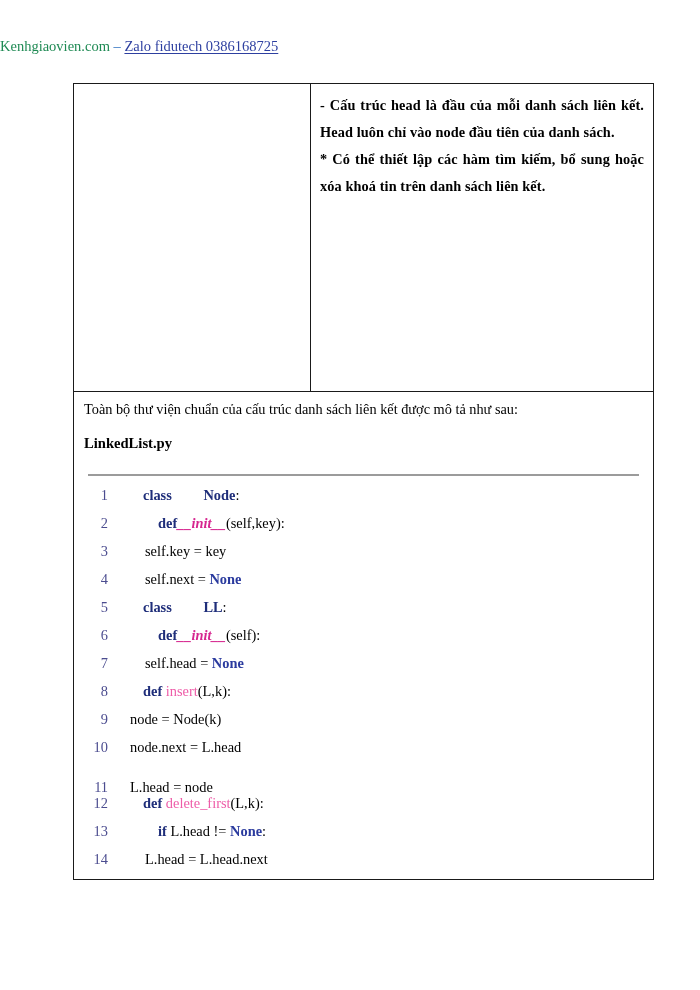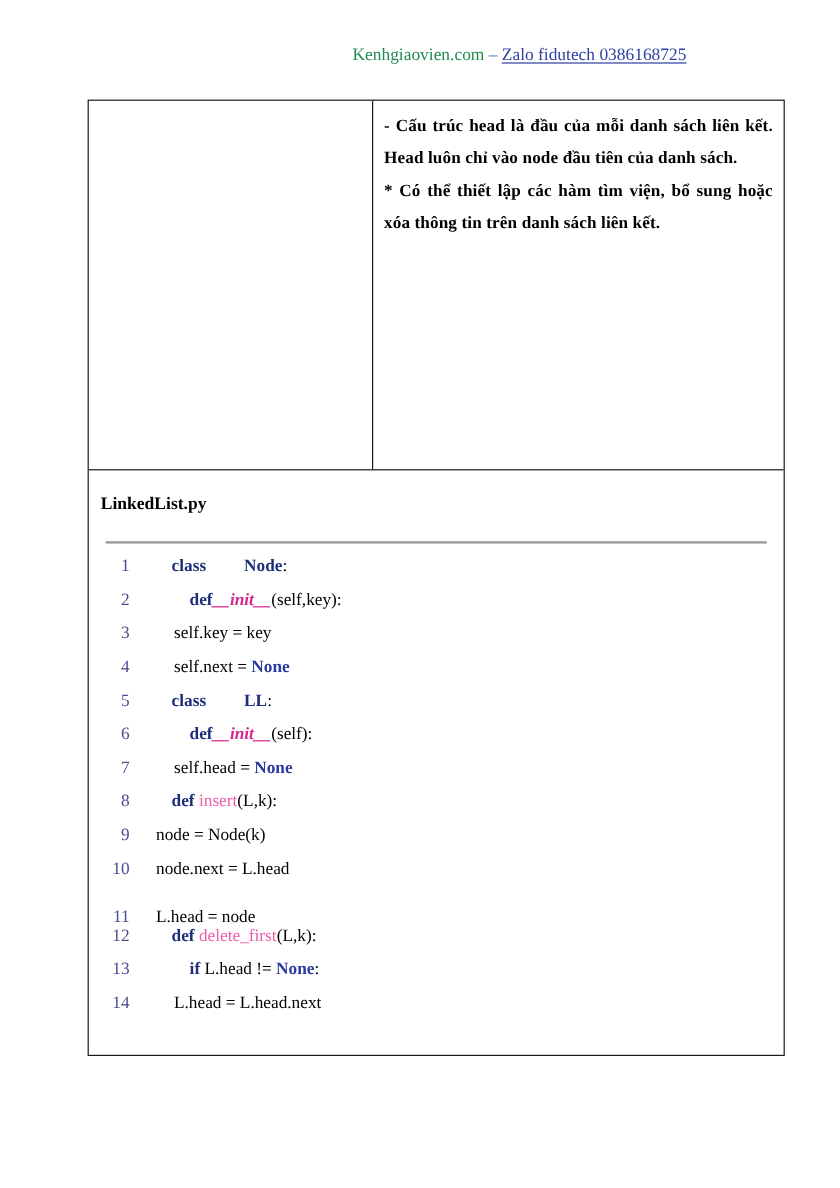--- a/index.html
+++ b/index.html
@@ -15,21 +15,21 @@
     color: #000000;
     overflow: hidden;
   }
 
   
   .page-header {
     position: absolute;
     top: 38px;
     left: 0;
     width: 572px;
-    text-align: right;
+    text-align: left;
     font-size: 14.5px;
     line-height: 1.2;
     white-space: nowrap;
   }
   .hdr-dash {
     color: #2C6FBF;
   }
   .hdr-zalo {
     color: #2D3FA0;
     text-decoration: underline;
@@ -151,25 +151,26 @@
 <style>
   .page-header > [data-name="header-site-name"] { color: #1F8A54; }
 </style>
 
 <div class="doc-frame" data-name="document-frame">
 
   <div class="table-row" data-name="table-row">
     <div class="cell-left" data-name="table-cell-left-empty"></div>
     <div class="cell-right" data-name="table-cell-right-description">
       <p data-name="description-paragraph-2">- Cấu trúc head là đầu của mỗi danh sách liên kết. Head luôn chỉ vào node đầu tiên của danh sách.</p>
-      <p data-name="description-paragraph-4">* Có thể thiết lập các hàm tìm viện, bổ sung hoặc xóa thông tin trên danh sách liên kết.</p>
+      <p data-name="description-paragraph-4">* Có thể thiết lập các hàm tìm kiếm, bổ sung hoặc xóa khoá tin trên danh sách liên kết.</p>
     </div>
   </div>
 
   <div class="doc-body" data-name="document-body">
+    <p class="intro-line" data-name="intro-text">Toàn bộ thư viện chuẩn của cấu trúc danh sách liên kết được mô tả như sau:</p>
     <p class="file-heading" data-name="code-file-heading">LinkedList.py</p>
     <div class="code-rule" data-name="code-separator-rule"></div>
     <div class="code-block" id="code-block" data-name="code-block">
         <div class="code-line" data-name="code-line"><span class="ln" data-name="code-line-number">1</span><span class="code-text" data-name="code-line-text" style="padding-left: 0px;"><span class="tok-kw" data-name="code-token-kw">class</span><span class="tok-plain" data-name="code-token-plain"> </span><span class="tok-kw" data-name="code-token-kw">Node</span><span class="tok-plain" data-name="code-token-plain">:</span></span></div>
         <div class="code-line" data-name="code-line"><span class="ln" data-name="code-line-number">2</span><span class="code-text" data-name="code-line-text" style="padding-left: 15px; text-align: right;"><span class="tok-kw" data-name="code-token-kw">def</span><span class="tok-dunder" data-name="code-token-dunder">__init__</span><span class="tok-plain" data-name="code-token-plain">(self,key):</span></span></div>
         <div class="code-line" data-name="code-line"><span class="ln" data-name="code-line-number">3</span><span class="code-text" data-name="code-line-text" style="padding-left: 30px;"><span class="tok-plain" data-name="code-token-plain">self.key = key</span></span></div>
         <div class="code-line" data-name="code-line"><span class="ln" data-name="code-line-number">4</span><span class="code-text" data-name="code-line-text" style="padding-left: 30px;"><span class="tok-plain" data-name="code-token-plain">self.next = </span><span class="tok-none" data-name="code-token-none">None</span></span></div>
         <div class="code-line" data-name="code-line"><span class="ln" data-name="code-line-number">5</span><span class="code-text" data-name="code-line-text" style="padding-left: 0px;"><span class="tok-kw" data-name="code-token-kw">class</span><span class="tok-plain" data-name="code-token-plain"> </span><span class="tok-kw" data-name="code-token-kw">LL</span><span class="tok-plain" data-name="code-token-plain">:</span></span></div>
         <div class="code-line" data-name="code-line"><span class="ln" data-name="code-line-number">6</span><span class="code-text" data-name="code-line-text" style="padding-left: 15px;"><span class="tok-kw" data-name="code-token-kw">def</span><span class="tok-dunder" data-name="code-token-dunder">__init__</span><span class="tok-plain" data-name="code-token-plain">(self):</span></span></div>
         <div class="code-line" data-name="code-line"><span class="ln" data-name="code-line-number">7</span><span class="code-text" data-name="code-line-text" style="padding-left: 30px;"><span class="tok-plain" data-name="code-token-plain">self.head = </span><span class="tok-none" data-name="code-token-none">None</span></span></div>

